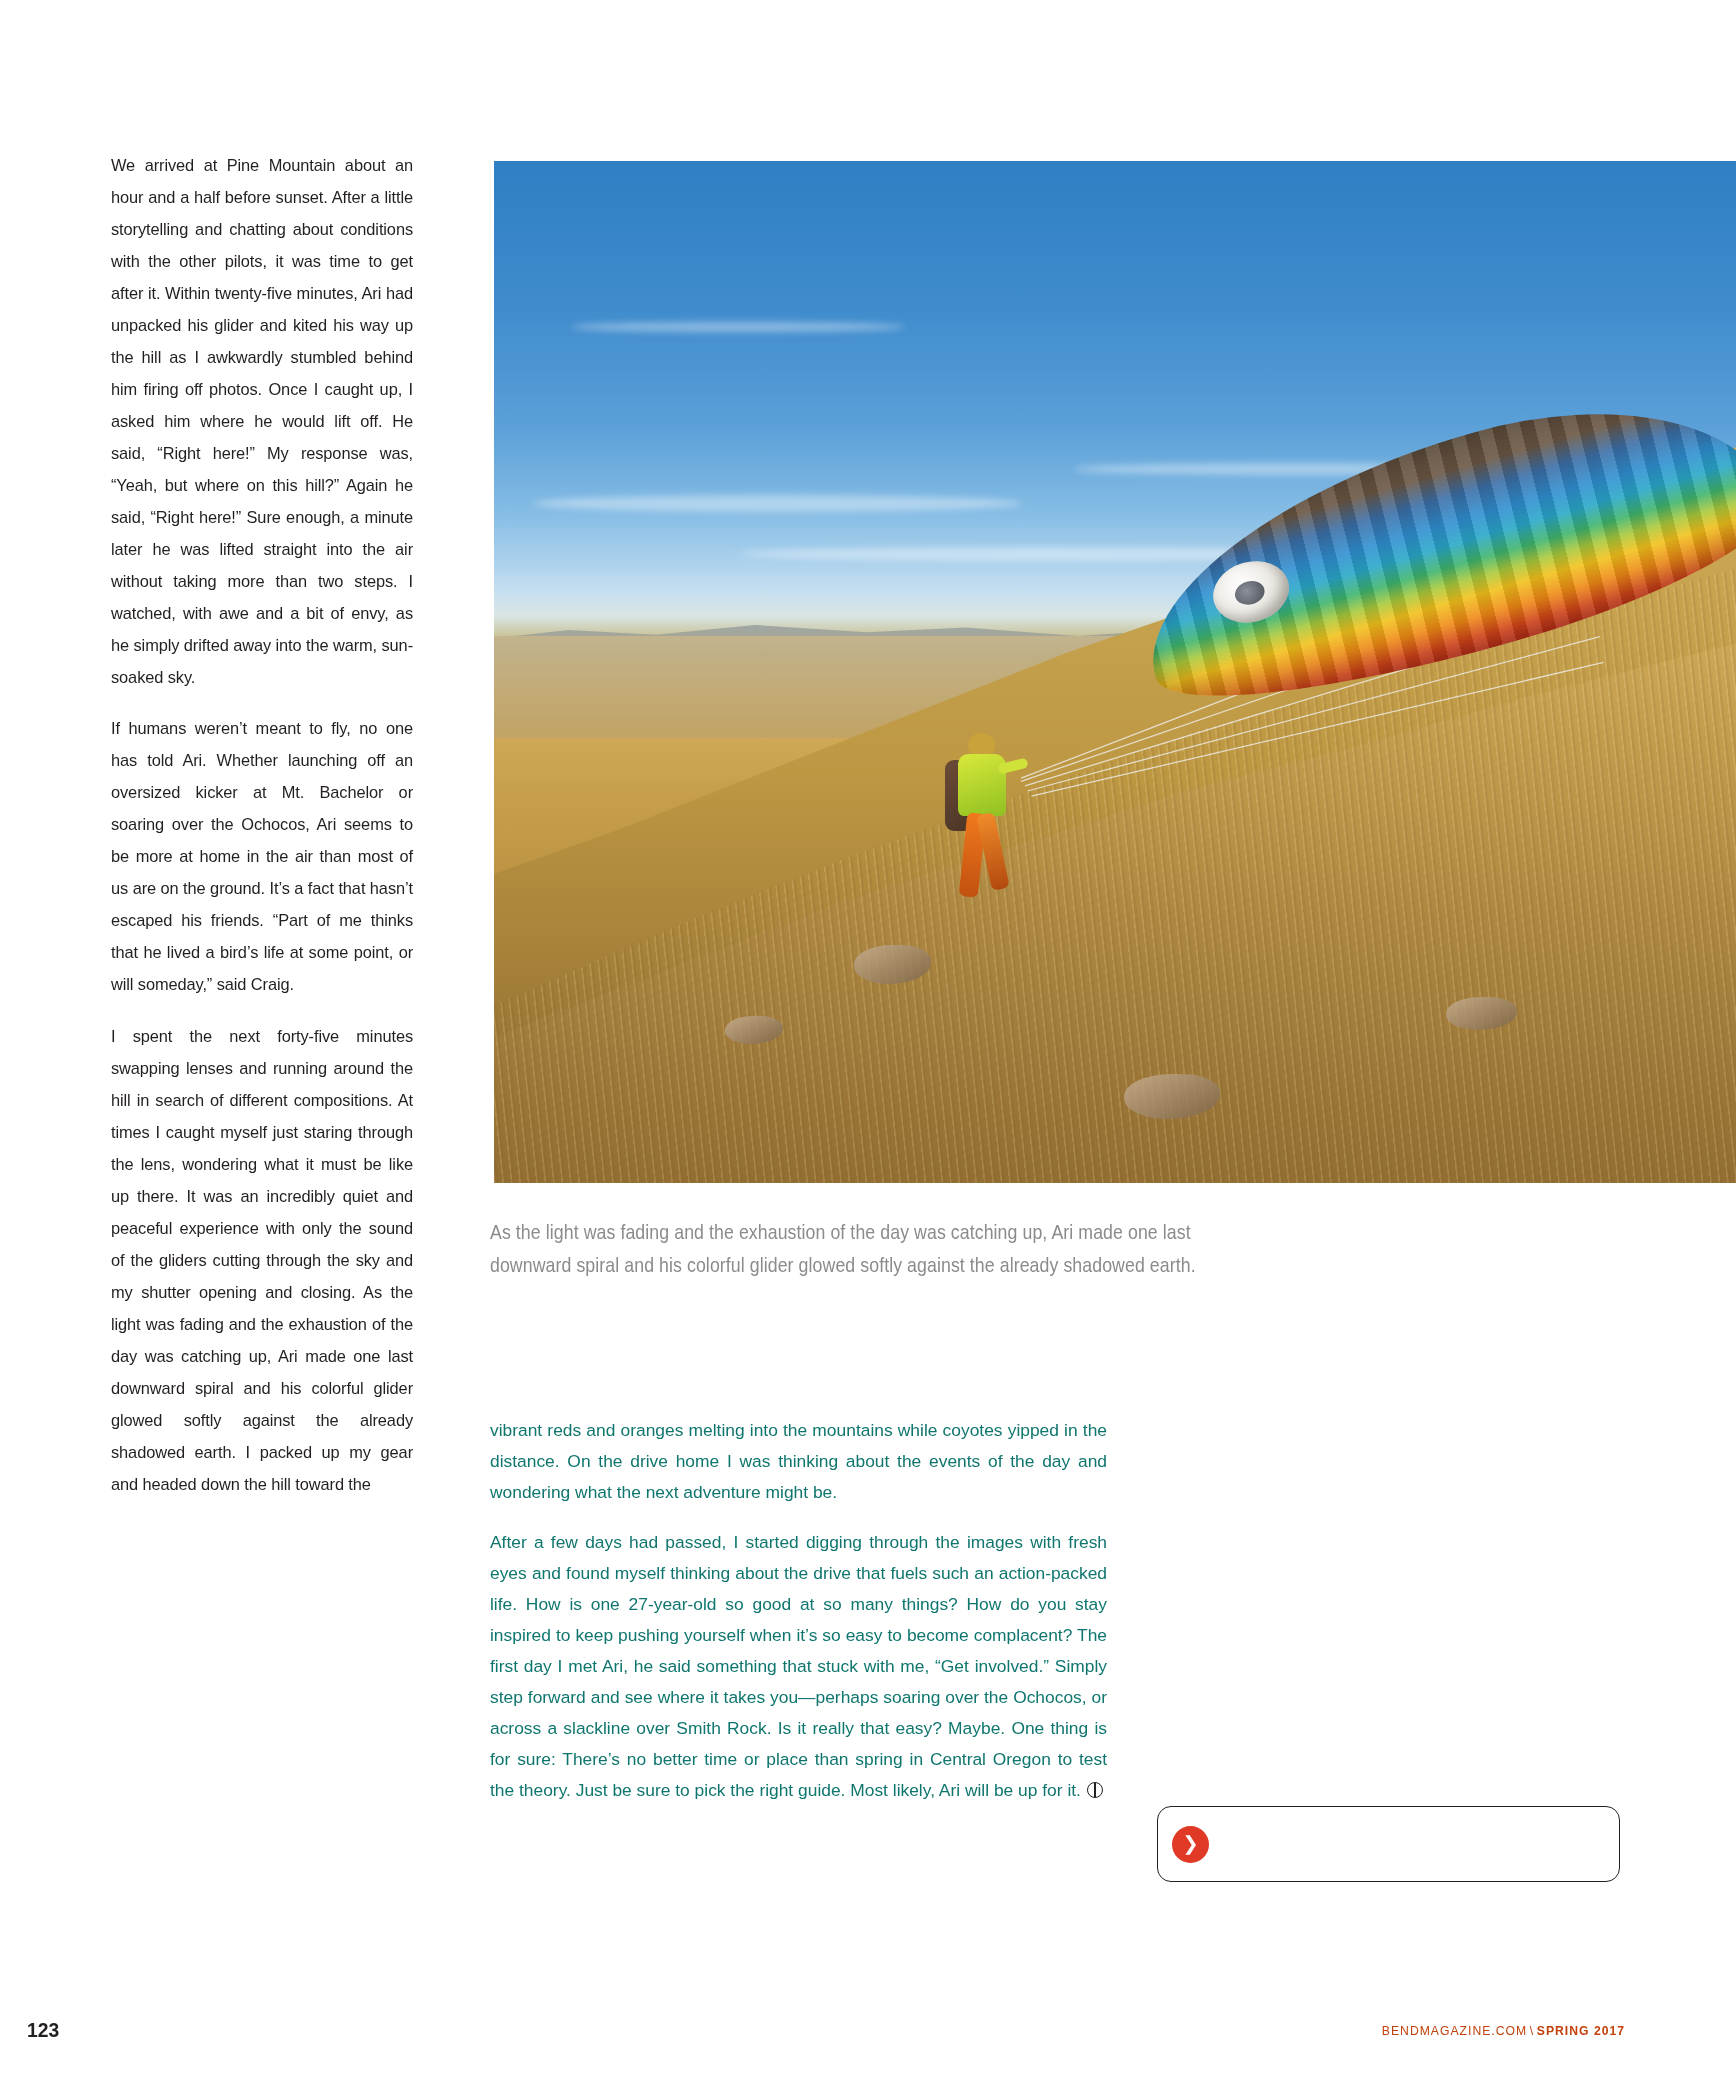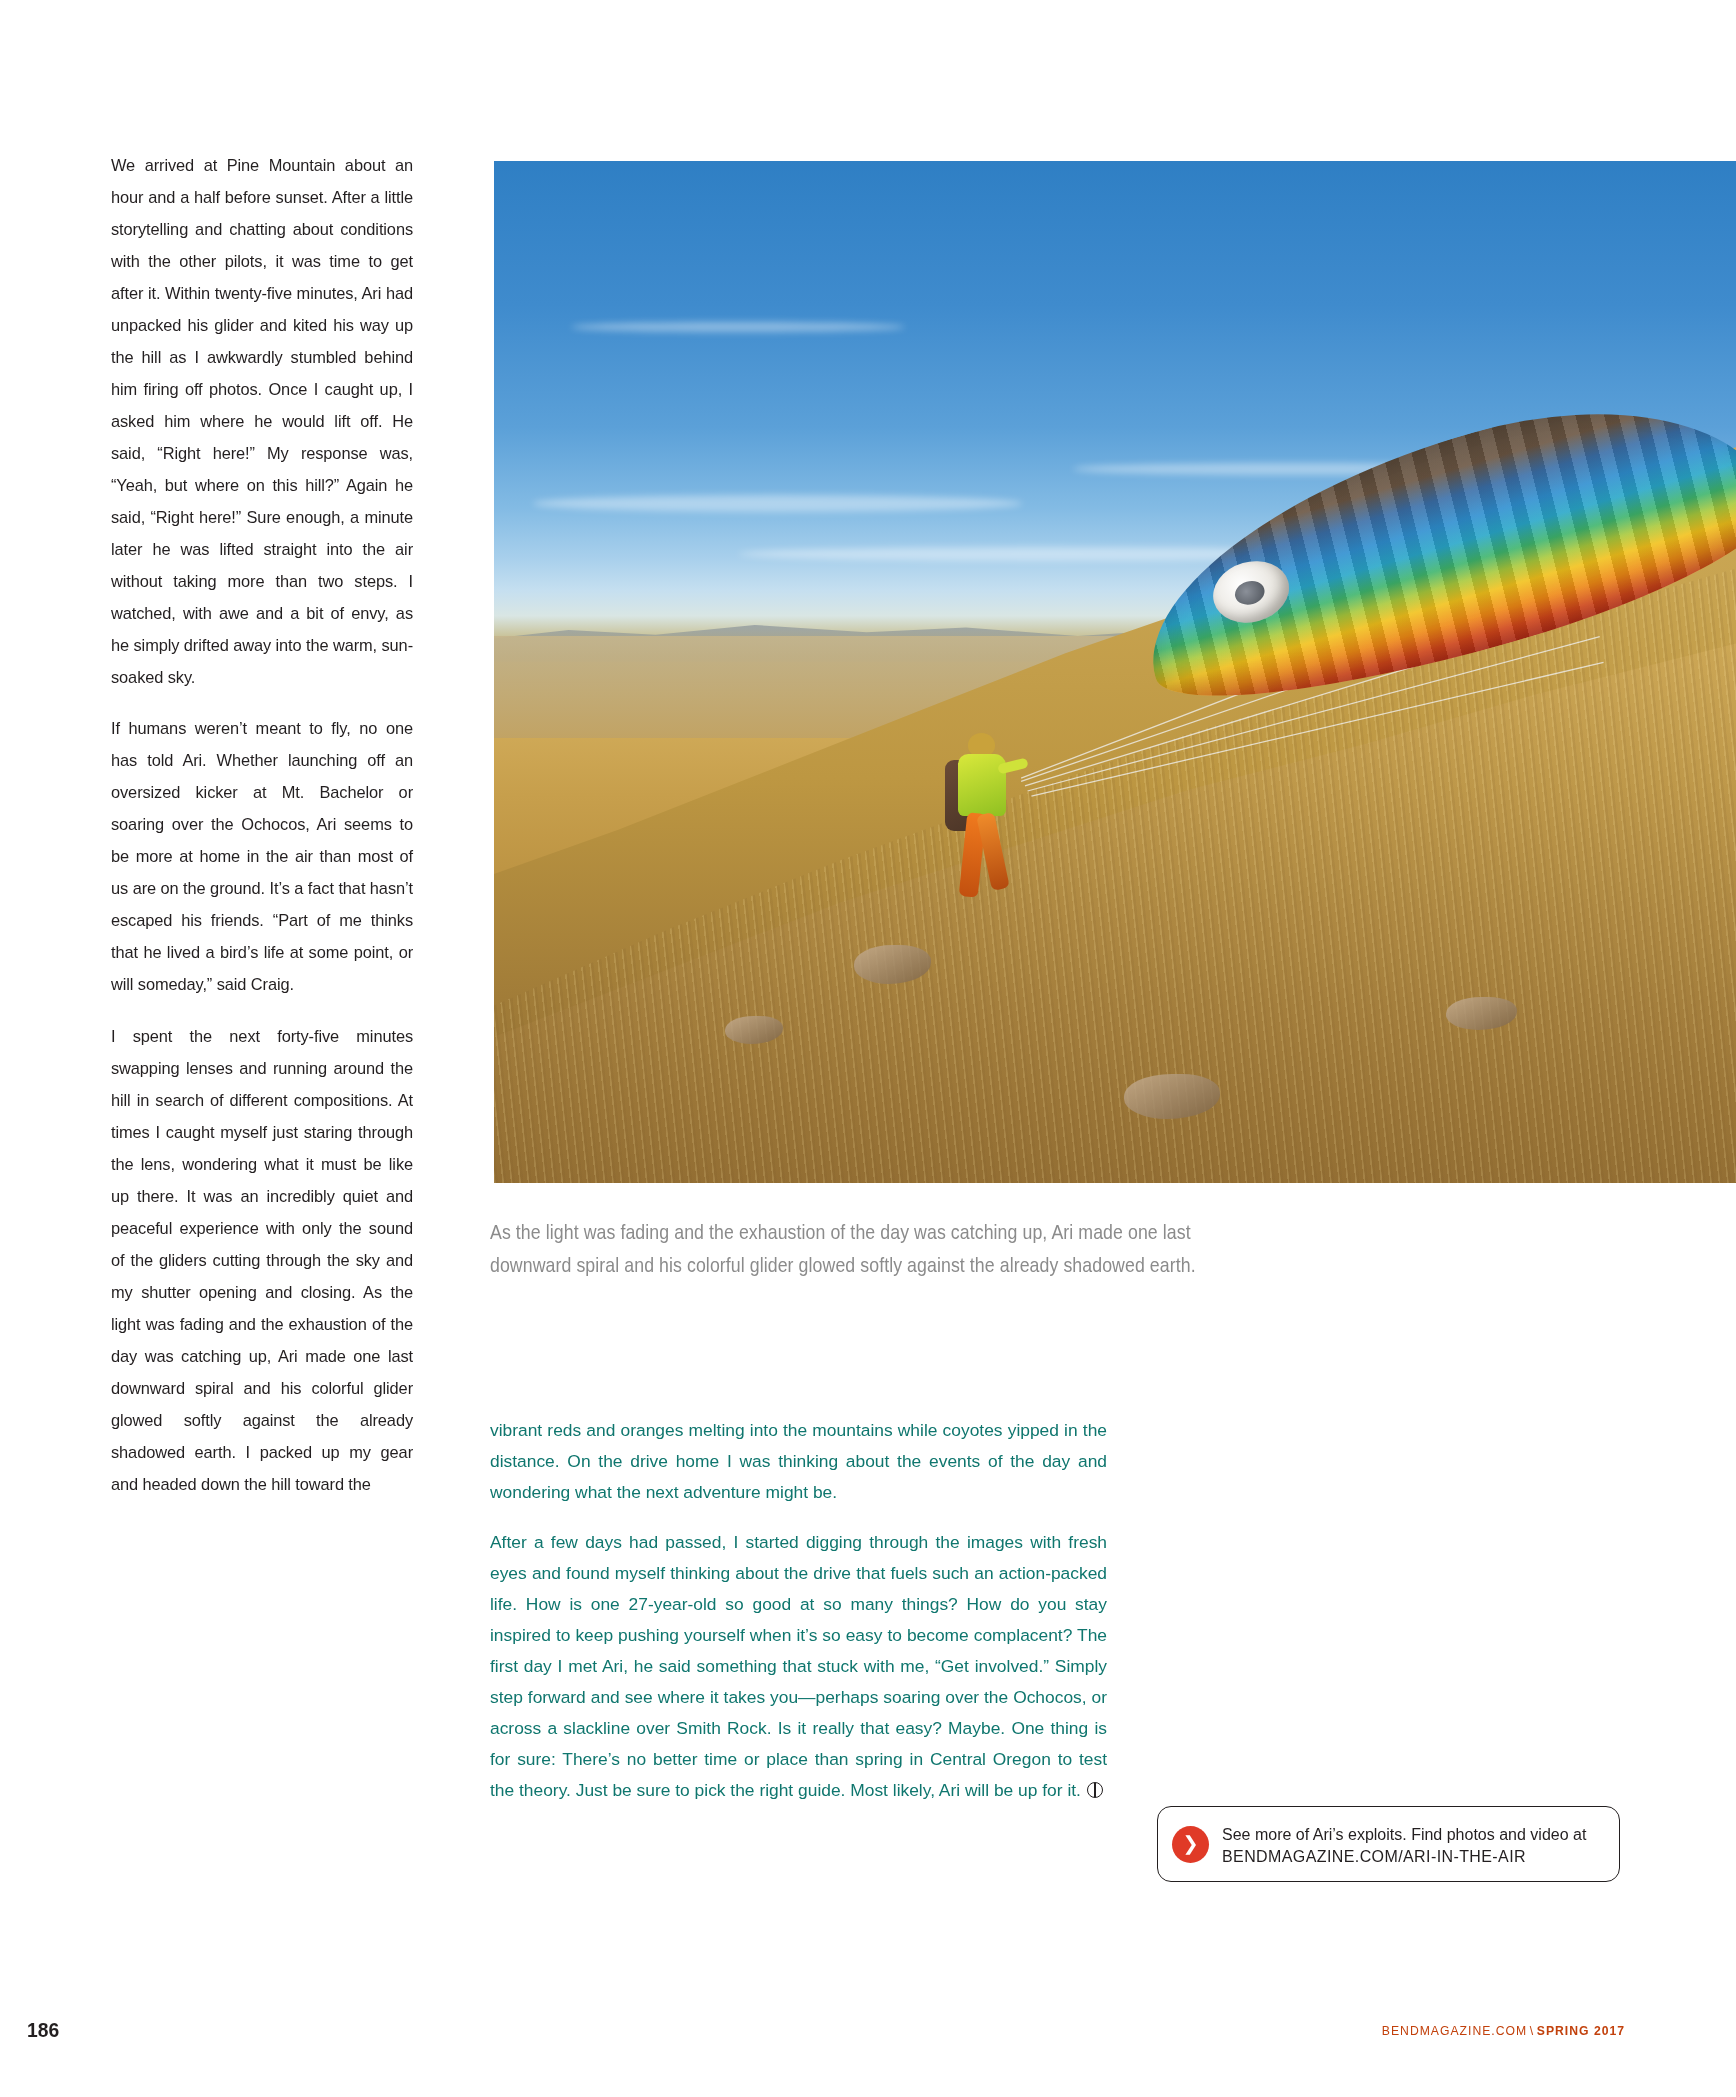--- a/index.html
+++ b/index.html
@@ -301,23 +301,19 @@
 
 <div id="caption">  As the light was fading and the exhaustion of the day was catching up, Ari made one last downward spiral and his colorful glider glowed softly against the already shadowed earth.</div>
 
 <div id="mid-column">
   <p>vibrant reds and oranges melting into the mountains while coyotes yipped in the distance. On the drive home I was thinking about the events of the day and wondering what the next adventure might be.</p>
   <p><span>After a few days had passed, I started digging through the images with fresh eyes and found myself thinking about the drive that fuels such an action-packed life. How is one 27-year-old so good at so many things? How do you stay inspired to keep pushing yourself when it’s so easy to become complacent? The first day I met Ari, he said something that stuck with me, “Get involved.” Simply step forward and see where it takes you—perhaps soaring over the Ochocos, or across a slackline over Smith Rock. Is it really that easy? Maybe. One thing is for sure: There’s no better time or place than spring in Central Oregon to test the theory. Just be sure to pick the right guide. Most likely, Ari will be up for it.</span><span class="endmark"></span></p>
 </div>
 
 <div id="promo">
   <div class="arrow-btn">❯</div>
-  <div>
-    <div class="ptext">See more of Ari’s exploits.  Find photos and video at</div>
-    <div class="purl">BENDMAGAZINE.COM/ARI-IN-THE-AIR</div>
-  </div>
-</div>
-
-<div id="page-number">186</div>
+</div>
+
+<div id="page-number">123</div>
 <div id="footer-right">
   <span class="site">BENDMAGAZINE.COM</span><span class="sep">\</span><span class="issue">SPRING 2017</span>
 </div>
 
 
 </body></html>

